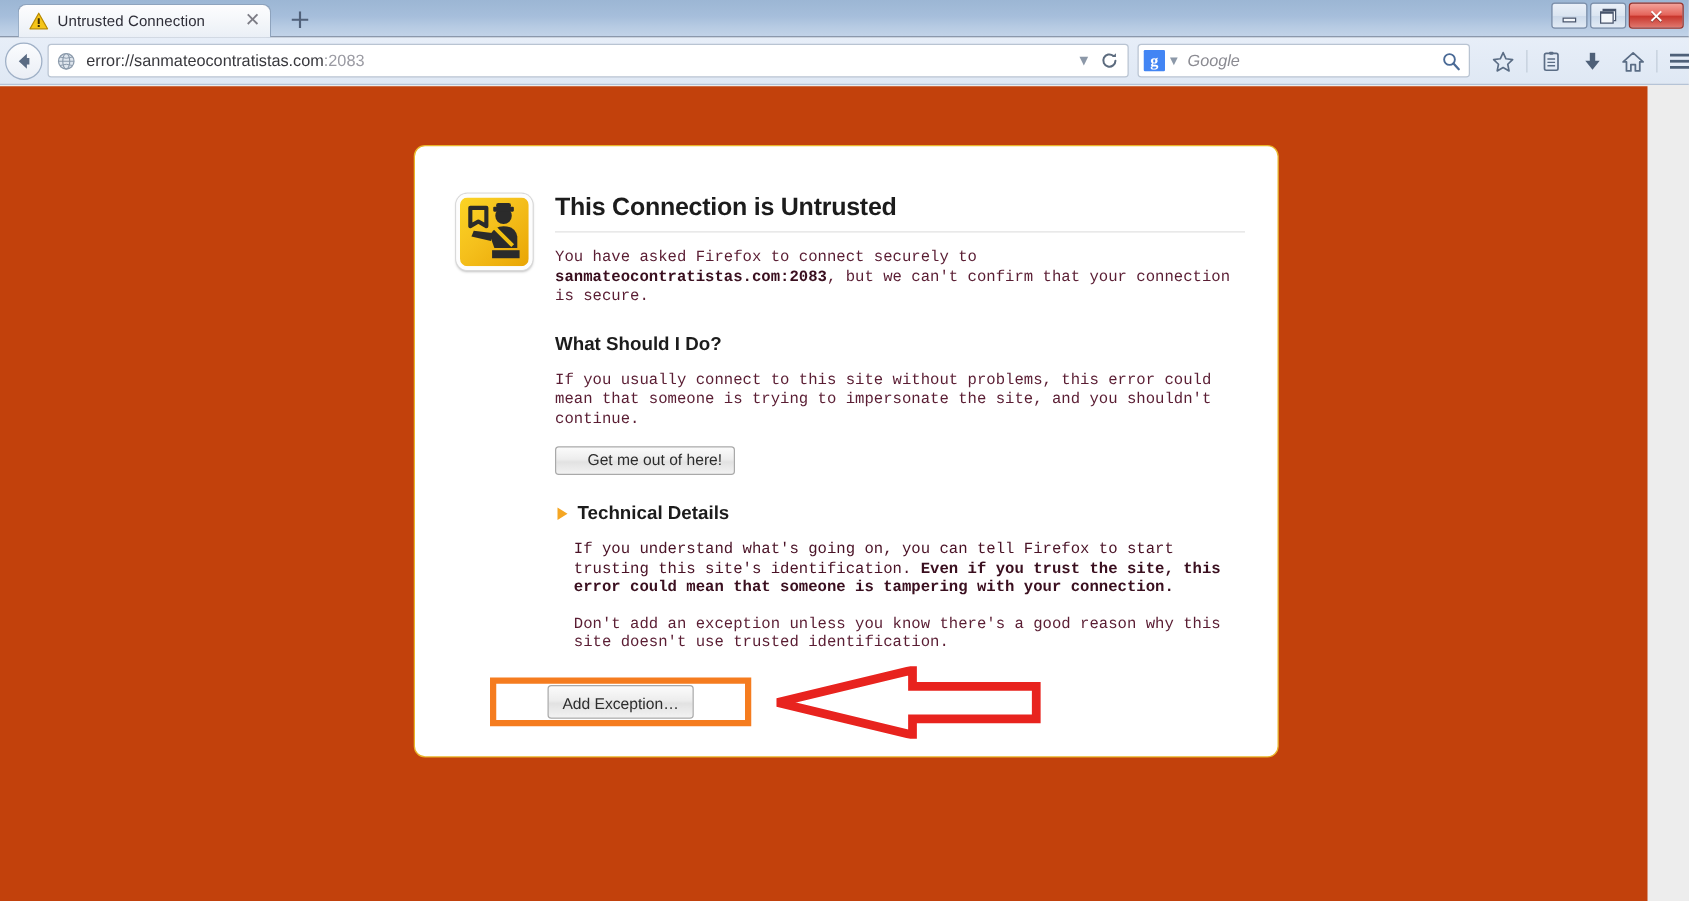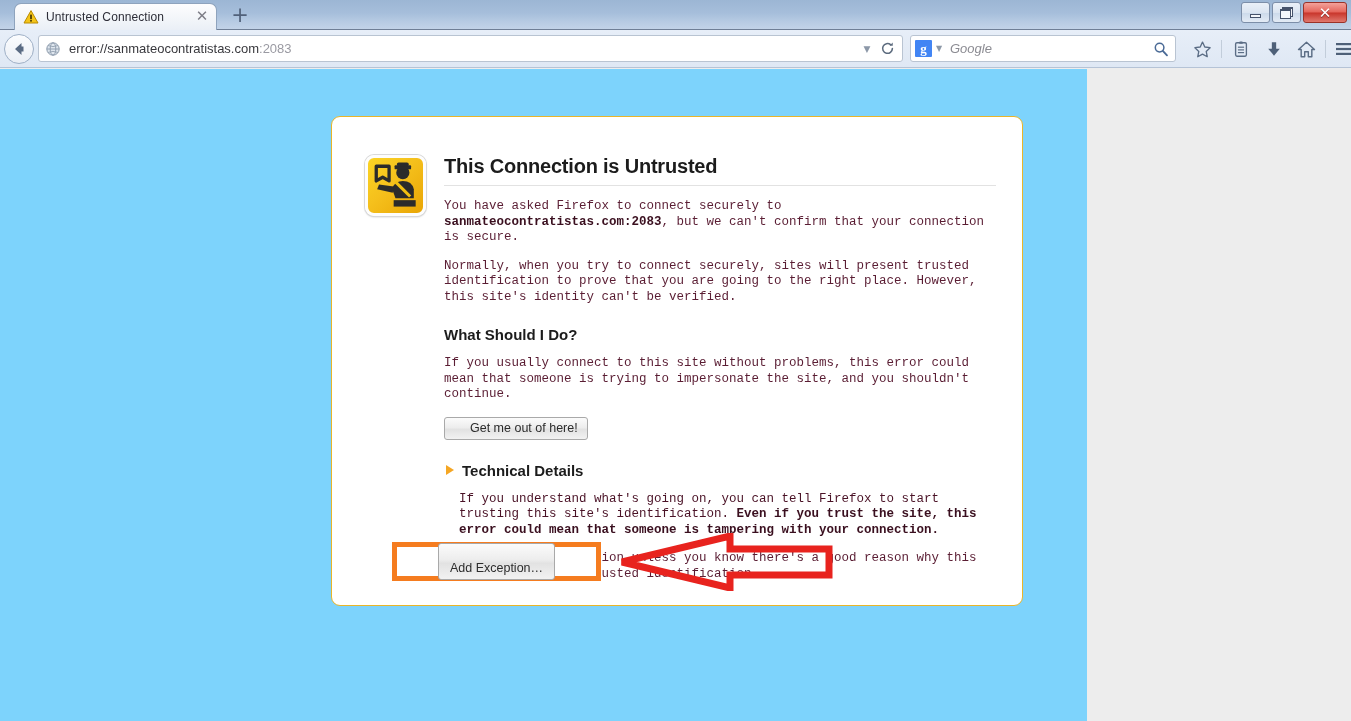--- a/index.html
+++ b/index.html
@@ -131,22 +131,22 @@
   .s-drop { flex:0 0 14px; text-align:center; color:#8c98a8; font-size:8px; font-family:"DejaVu Sans",sans-serif;}
   #searchtext { flex:1 1 auto; font-size:13px; font-style:italic; color:#8b8b92; margin-left:4px; }
   .s-mag { flex:0 0 20px; display:flex; align-items:center; justify-content:center; }
 
   #toolicons { position:absolute; left:1186px; top:5px; height:28px; display:flex; align-items:center; }
   .ticon { width:33px; height:28px; display:flex; align-items:center; justify-content:center; }
   .tsep { width:1px; height:18px; background:#c2cdda; margin:0 2px; }
 
   
   #content {
-    position:absolute; left:0; top:69px; width:1087px; height:652px;
-    background:#7dd3fc;
+    position:absolute; left:0; top:69px; width:1318px; height:652px;
+    background:#c2410c;
   }
   #card {
     position:absolute; left:331px; top:47px;
     width: 692px; height: 490px;
     background:#fff;
     border:1px solid #e9b529;
     border-radius:9px;
   }
 
   #warnicon {
@@ -202,21 +202,21 @@
   #hlbox {
     position:absolute; left:60px; top:425px;
     width:209px; height:39px;
     border:5px solid #f57c1f;
     background:#fff;
     display:flex; align-items:center; justify-content:center;
   }
   #addexc {
     font-family:"Liberation Sans", sans-serif;
     font-size:12.5px; color:#2c2c2c;
-    padding:17px 11px 4px 11px;
+    padding:7px 11px 4px 11px;
     background: linear-gradient(to bottom,#fbfbfb 0%, #ededed 45%, #e2e2e2 55%, #f2f2f2 100%);
     border:1px solid #a9a9a9;
     border-radius:3px;
   }
   #arrow { position:absolute; left:286px; top:416px; width:215px; height:58px; }
 </style>
 </head>
 <body>
 
 <div id="window">
@@ -351,21 +351,20 @@
           <rect x="28" y="46" width="24" height="7" fill="#2b2b2b"></rect>
         </svg>
       </div>
 
       <div id="maincol">
 
         <h1 class="title">This Connection is Untrusted</h1>
 
         <p class="body"><span>You have asked Firefox to connect securely to </span><b>sanmateocontratistas.com:2083</b><span>, but we can't confirm that your connection is secure.</span></p>
 
-        <p class="body">Normally, when you try to connect securely, sites will present trusted identification to prove that you are going to the right place. However, this site's identity can't be verified.</p>
 
         <h2 class="sub">What Should I Do?</h2>
 
         <p class="body">If you usually connect to this site without problems, this error could mean that someone is trying to impersonate the site, and you shouldn't continue.</p>
 
         <button class="ffbtn">Get me out of here!</button>
 
         <div class="disclosure">
           <span class="tri right"></span>
           <span class="dlabel">Technical Details</span>

